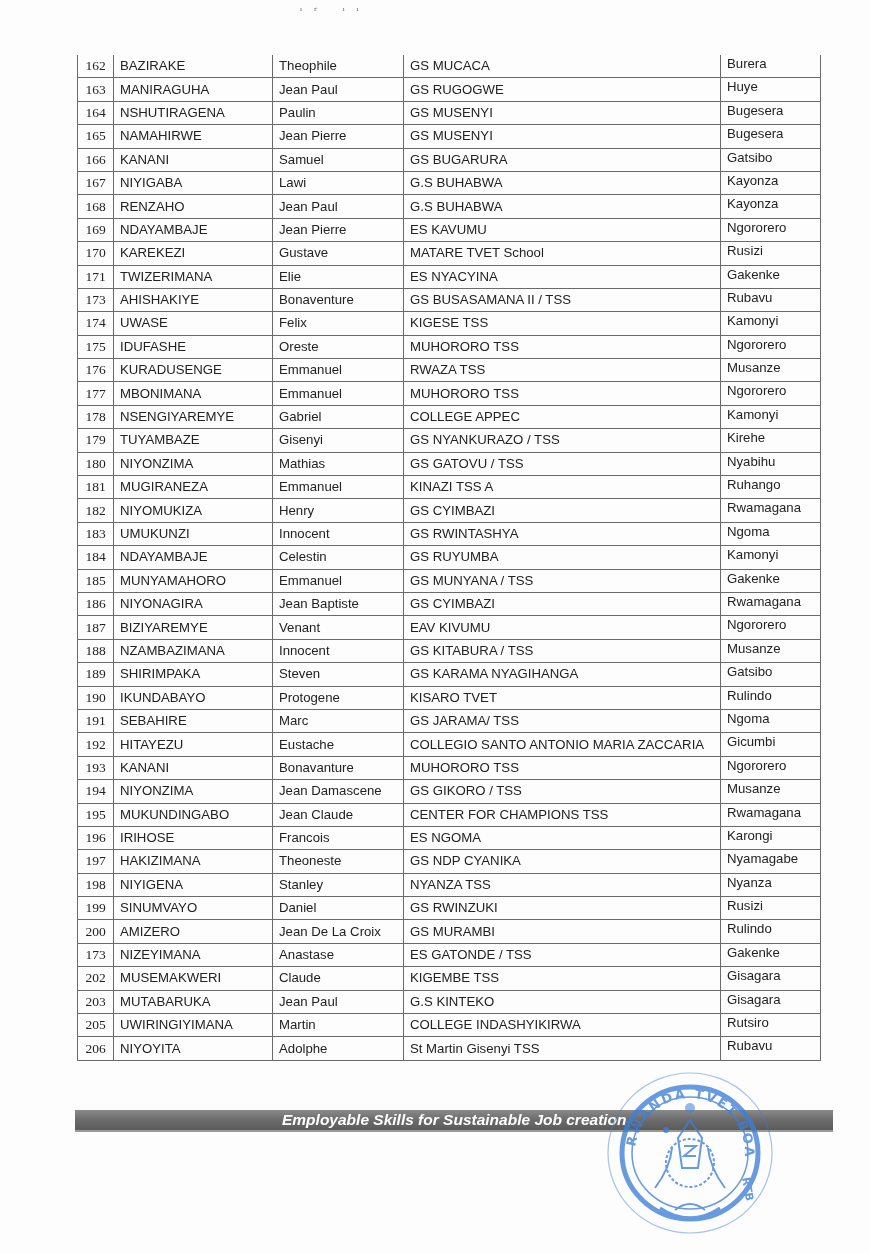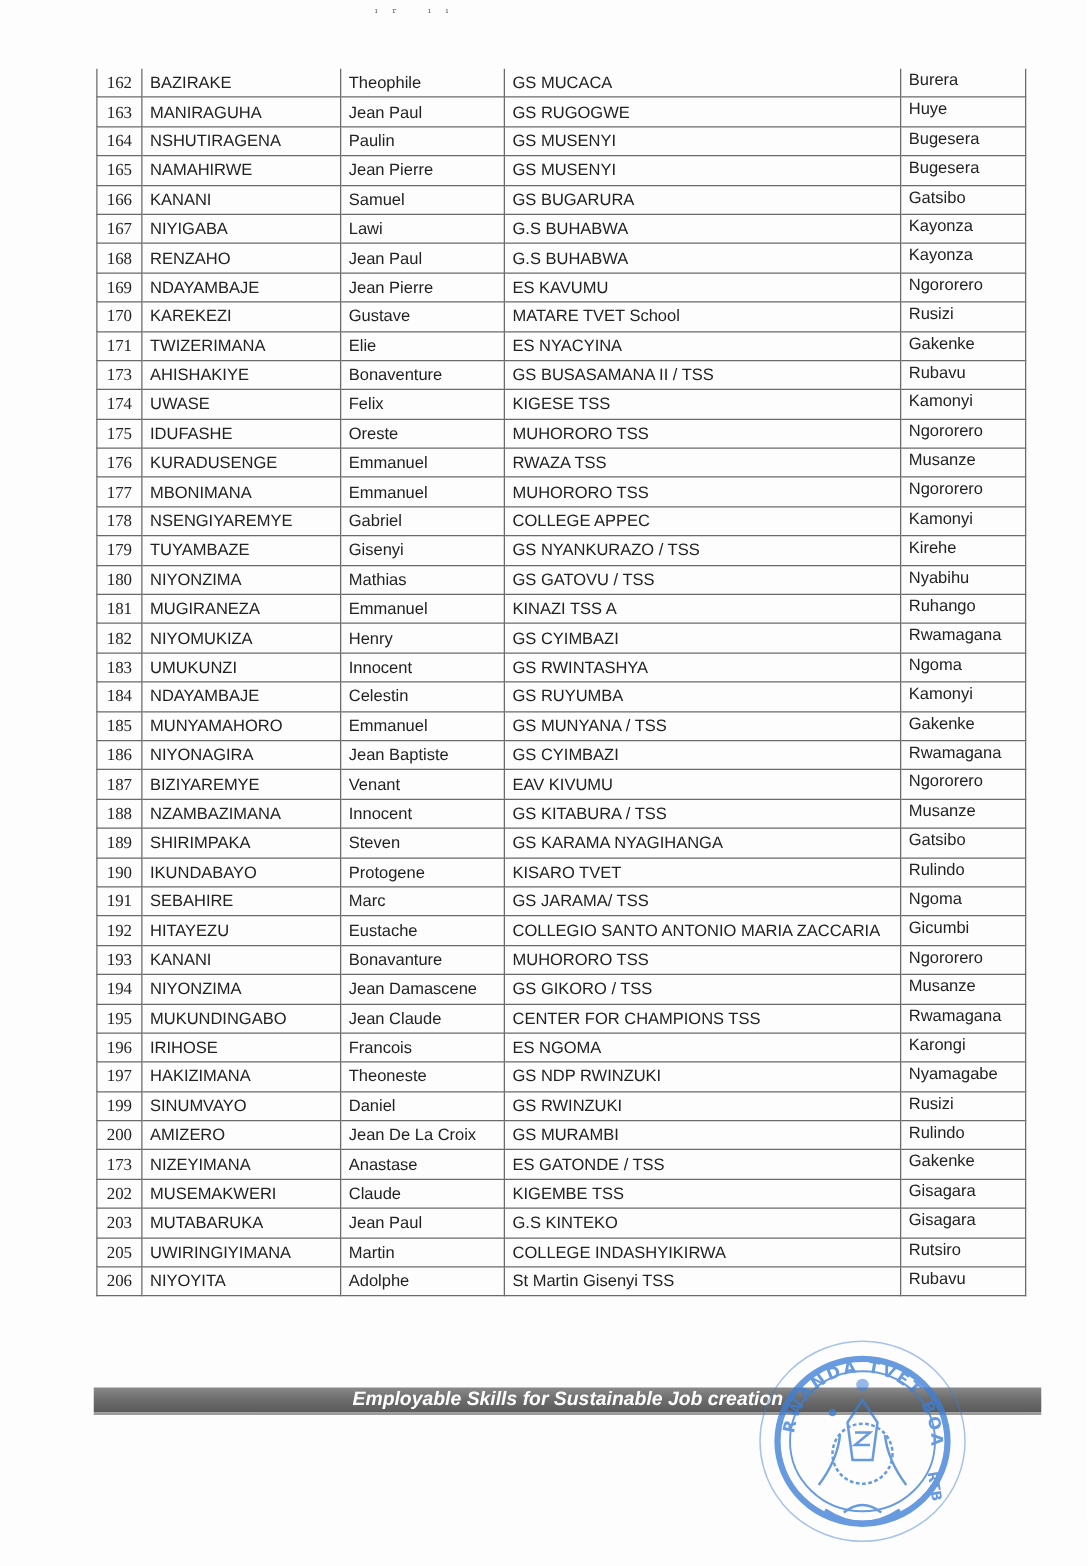--- a/index.html
+++ b/index.html
@@ -346,22 +346,29 @@
           <td class="no">196</td>
           <td class="surname">IRIHOSE</td>
           <td class="first">Francois</td>
           <td class="school">ES NGOMA</td>
           <td class="district">Karongi</td>
         </tr>
         <tr>
           <td class="no">197</td>
           <td class="surname">HAKIZIMANA</td>
           <td class="first">Theoneste</td>
-          <td class="school">GS NDP RWINZUKI</td>
+          <td class="school">GS NDP CYANIKA</td>
           <td class="district">Nyamagabe</td>
+        </tr>
+        <tr>
+          <td class="no">198</td>
+          <td class="surname">NIYIGENA</td>
+          <td class="first">Stanley</td>
+          <td class="school">NYANZA TSS</td>
+          <td class="district">Nyanza</td>
         </tr>
         <tr>
           <td class="no">199</td>
           <td class="surname">SINUMVAYO</td>
           <td class="first">Daniel</td>
           <td class="school">GS RWINZUKI</td>
           <td class="district">Rusizi</td>
         </tr>
         <tr>
           <td class="no">200</td>

